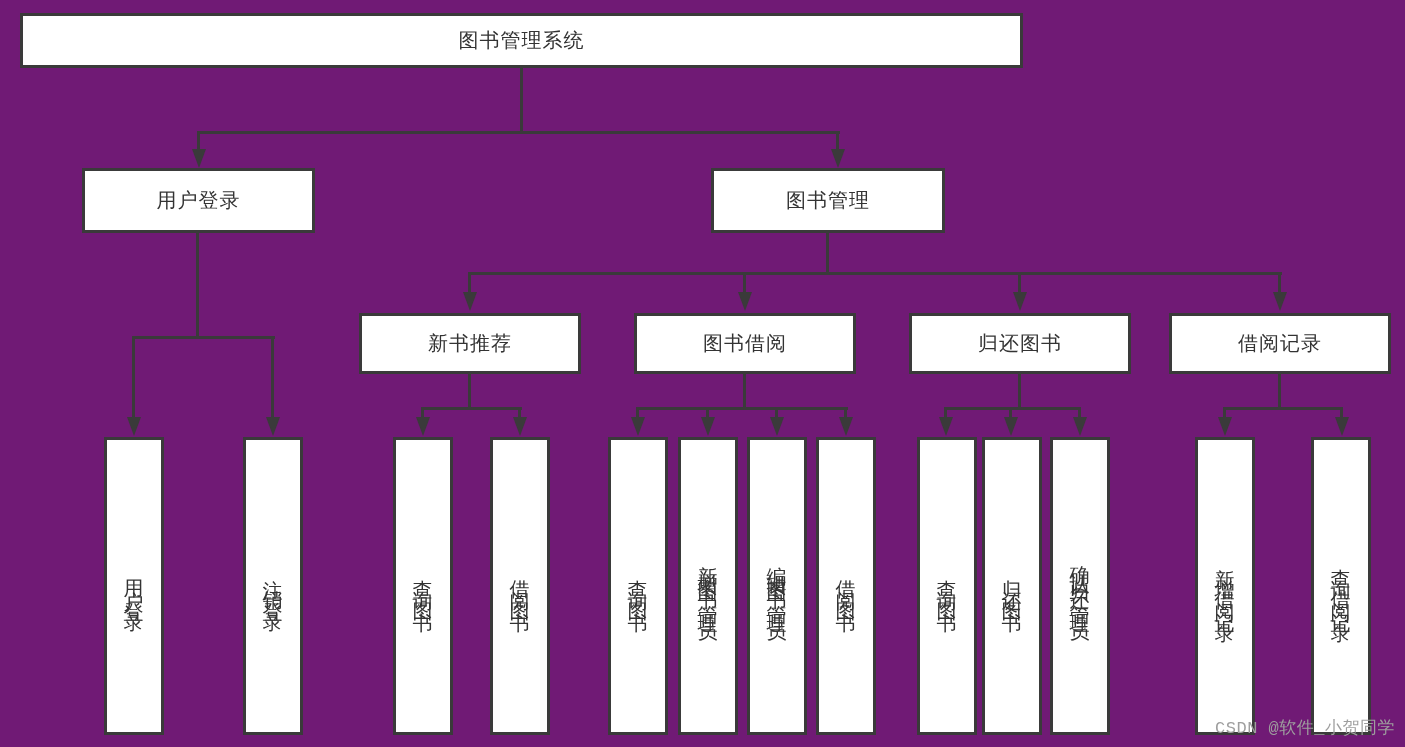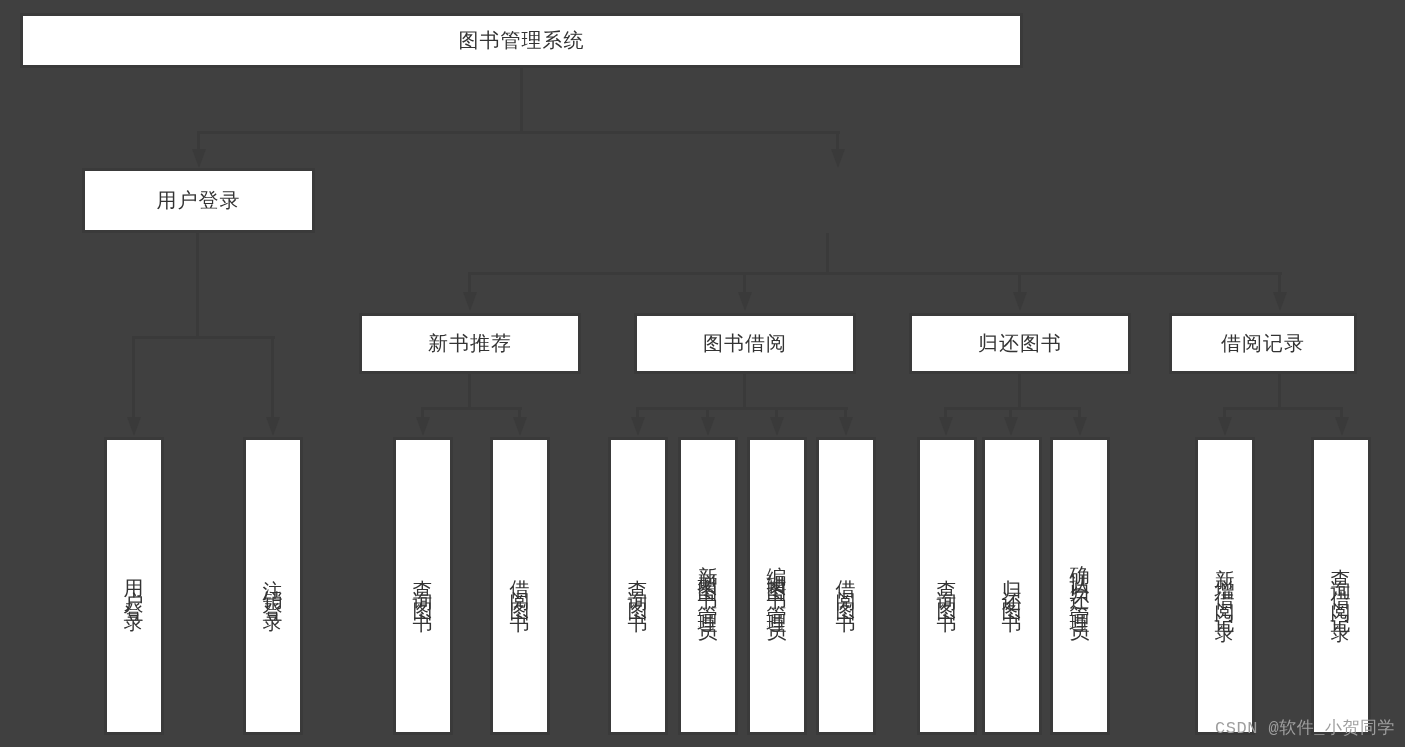--- a/index.html
+++ b/index.html
@@ -1,17 +1,17 @@
 <!DOCTYPE html>
 <html><head>
 <meta charset="utf-8">
 <style>
   html,body { margin:0; padding:0; background:#ffffff; }
   .stage {
-    position:relative; width:1405px; height:747px; background:#404040;
+    position:relative; width:1405px; height:747px; background:#701a75;
     font-family:"Liberation Sans","DejaVu Sans",sans-serif;
     color:#333333; overflow:hidden;
   }
   .box {
     position:absolute; box-sizing:border-box;
     border:3px solid #3a3a3a; background:#ffffff;
     display:flex; align-items:center; justify-content:center;
     font-size:20px; letter-spacing:1px; color:#333333;
   }
   .leaf .lbl {
@@ -43,20 +43,23 @@
   <div class="vline" style="left:520px; top:68px; height:63px;"></div>
   <div class="hline" style="left:197px; top:131px; width:643px;"></div>
   <div class="vline" style="left:197px; top:131px; height:20px;"></div>
   <div class="arrow" style="left:192px; top:149px;"></div>
   <div class="vline" style="left:836px; top:131px; height:20px;"></div>
   <div class="arrow" style="left:831px; top:149px;"></div>
 
   <div class="box" style="left:82px; top:168px; width:233px; height:65px;">
     <span>用户登录</span>
   </div>
+  <div class="box" style="left:711px; top:168px; width:234px; height:65px;">
+    <span>图书管理</span>
+  </div>
 
   <div class="vline" style="left:196px; top:233px; height:103px;"></div>
   <div class="hline" style="left:132px; top:336px; width:143px;"></div>
   <div class="vline" style="left:132px; top:336px; height:82px;"></div>
   <div class="arrow" style="left:127px; top:417px;"></div>
   <div class="vline" style="left:271px; top:336px; height:82px;"></div>
   <div class="arrow" style="left:266px; top:417px;"></div>
 
   <div class="vline" style="left:826px; top:233px; height:39px;"></div>
   <div class="hline" style="left:468px; top:272px; width:814px;"></div>
@@ -71,21 +74,21 @@
 
   <div class="box" style="left:359px; top:313px; width:222px; height:61px;">
     <span>新书推荐</span>
   </div>
   <div class="box" style="left:634px; top:313px; width:222px; height:61px;">
     <span>图书借阅</span>
   </div>
   <div class="box" style="left:909px; top:313px; width:222px; height:61px;">
     <span>归还图书</span>
   </div>
-  <div class="box" style="left:1169px; top:313px; width:188px; height:61px;">
+  <div class="box" style="left:1169px; top:313px; width:222px; height:61px;">
     <span>借阅记录</span>
   </div>
 
   <div class="vline" style="left:468px; top:374px; height:33px;"></div>
   <div class="hline" style="left:421px; top:407px; width:101px;"></div>
   <div class="vline" style="left:421px; top:407px; height:12px;"></div>
   <div class="arrow" style="left:416px; top:417px;"></div>
   <div class="vline" style="left:518px; top:407px; height:12px;"></div>
   <div class="arrow" style="left:513px; top:417px;"></div>
 

